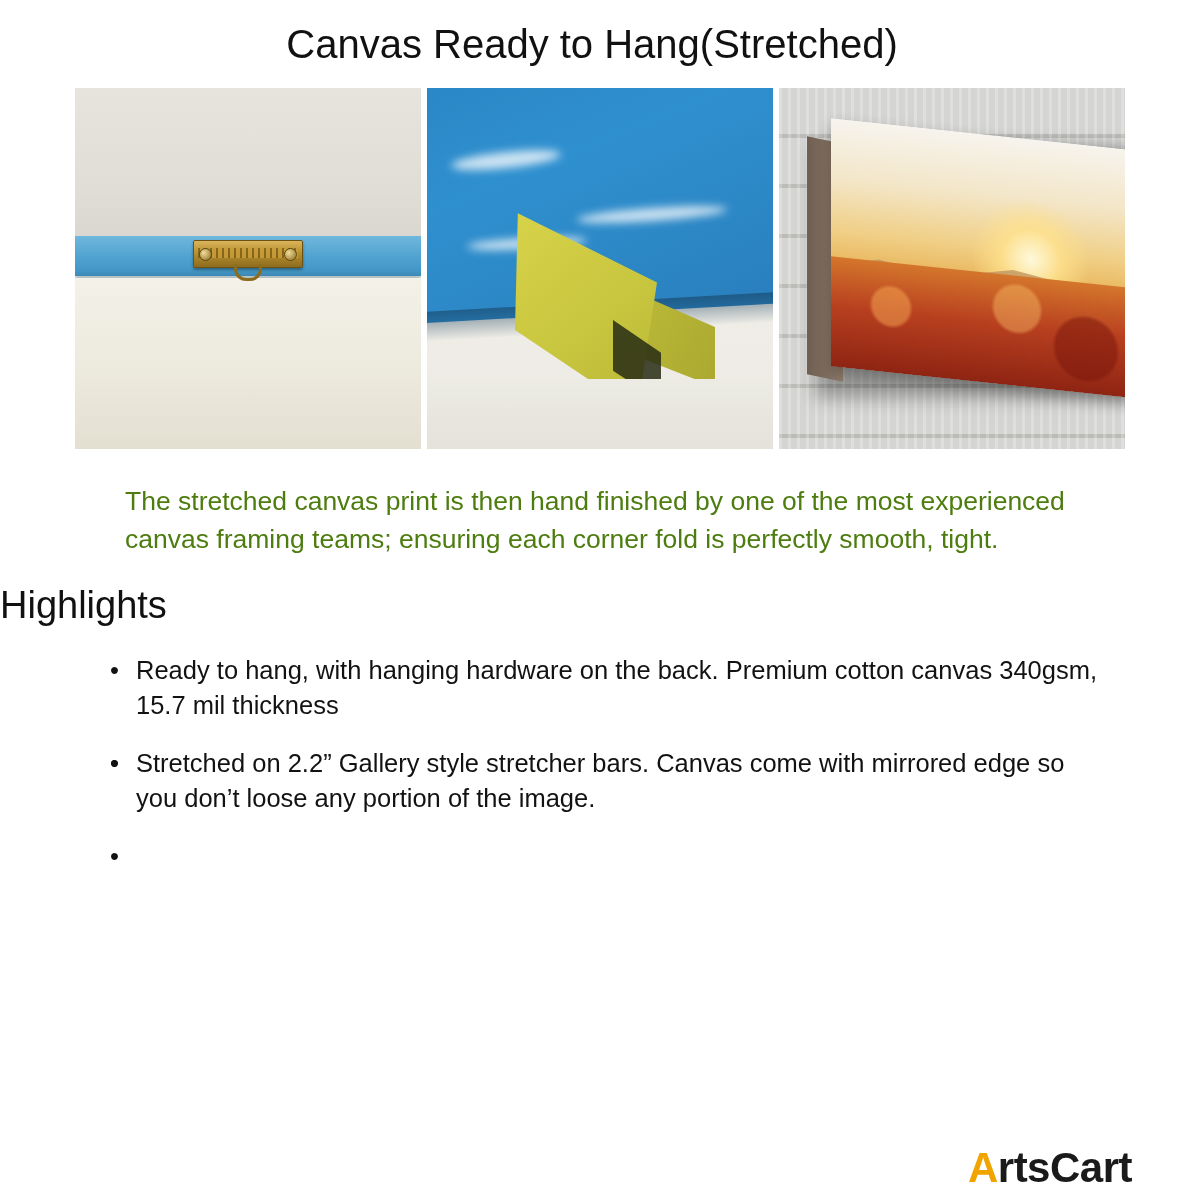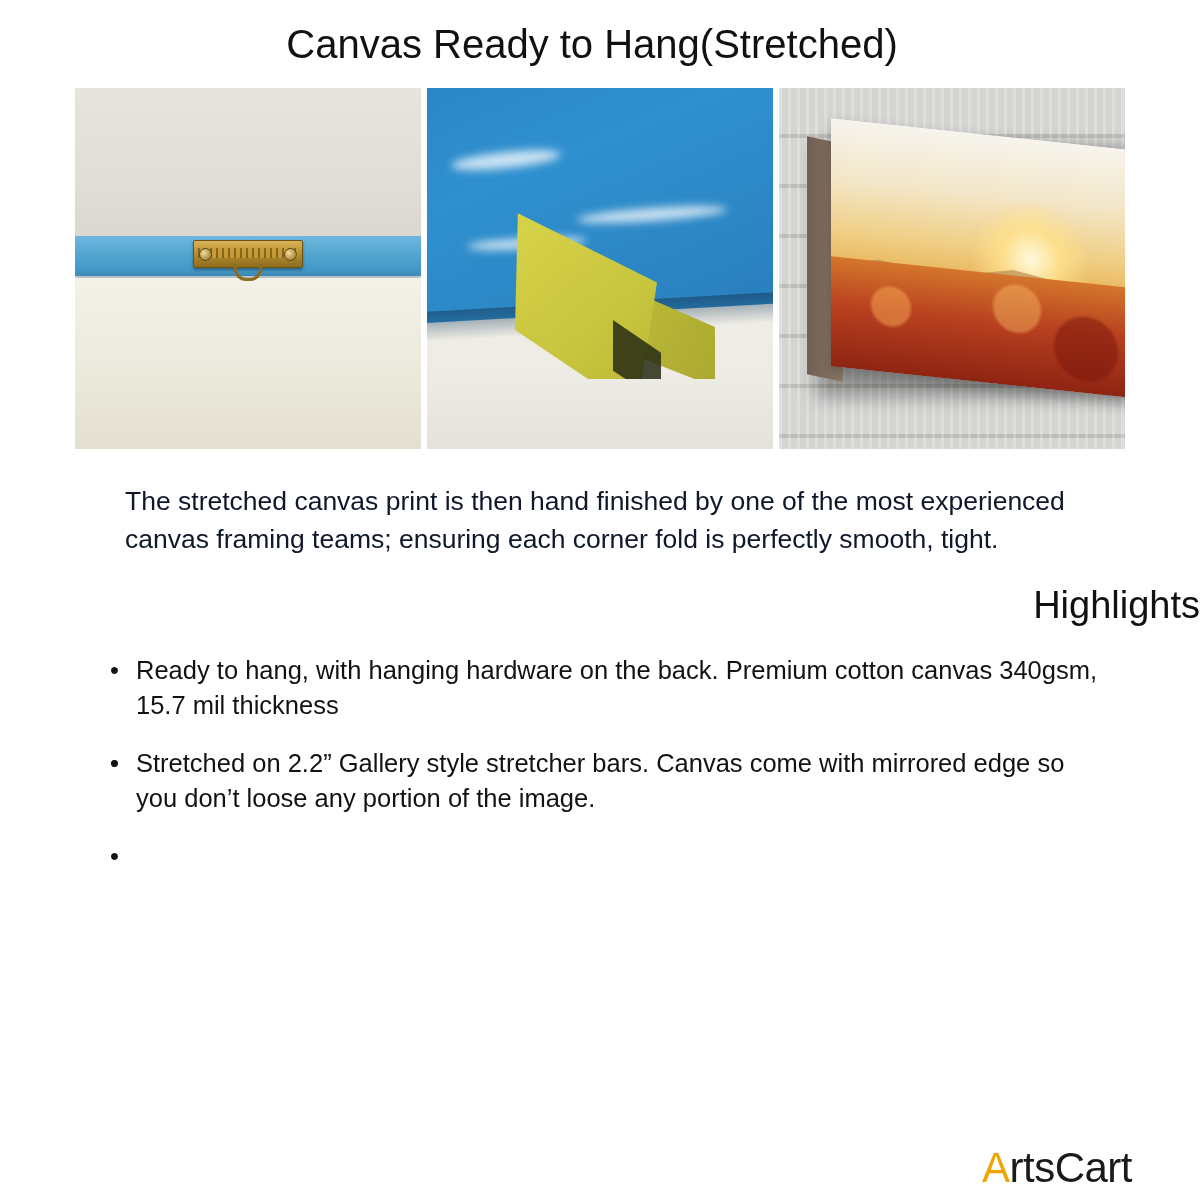--- a/index.html
+++ b/index.html
@@ -270,24 +270,24 @@
     top: 150px;
     height: 26px;
     background: repeating-linear-gradient(90deg, rgba(90,40,20,.55) 0 6px, rgba(210,140,70,.45) 6px 13px);
     opacity: .85;
   }
   
   .para {
     margin: 34px 125px 0 125px;
     font-size: 26.5px;
     line-height: 1.42;
-    color: #0f172a;
+    color: #4d7c0f;
   }
   .highlights {
-    text-align: right;
+    text-align: left;
     font-size: 38px;
     font-weight: normal;
     margin: 26px 0 0 0;
     color: #111111;
   }
   ul.bullets {
     list-style: none;
     margin: 26px 100px 0 100px;
     padding: 0;
   }
@@ -304,21 +304,21 @@
     left: 10px;
     top: 0px;
     font-size: 25.5px;
     line-height: 1.35;
   }
   .logo {
     position: absolute;
     right: 68px;
     bottom: 30px;
     font-size: 42px;
-    font-weight: normal;
+    font-weight: bold;
     letter-spacing: -0.5px;
     color: #1a1a1a;
     margin-left: 32px;
   }
   .logo .a {
     color: #f0a400;
   }
 </style>
 </head>
 <body>

